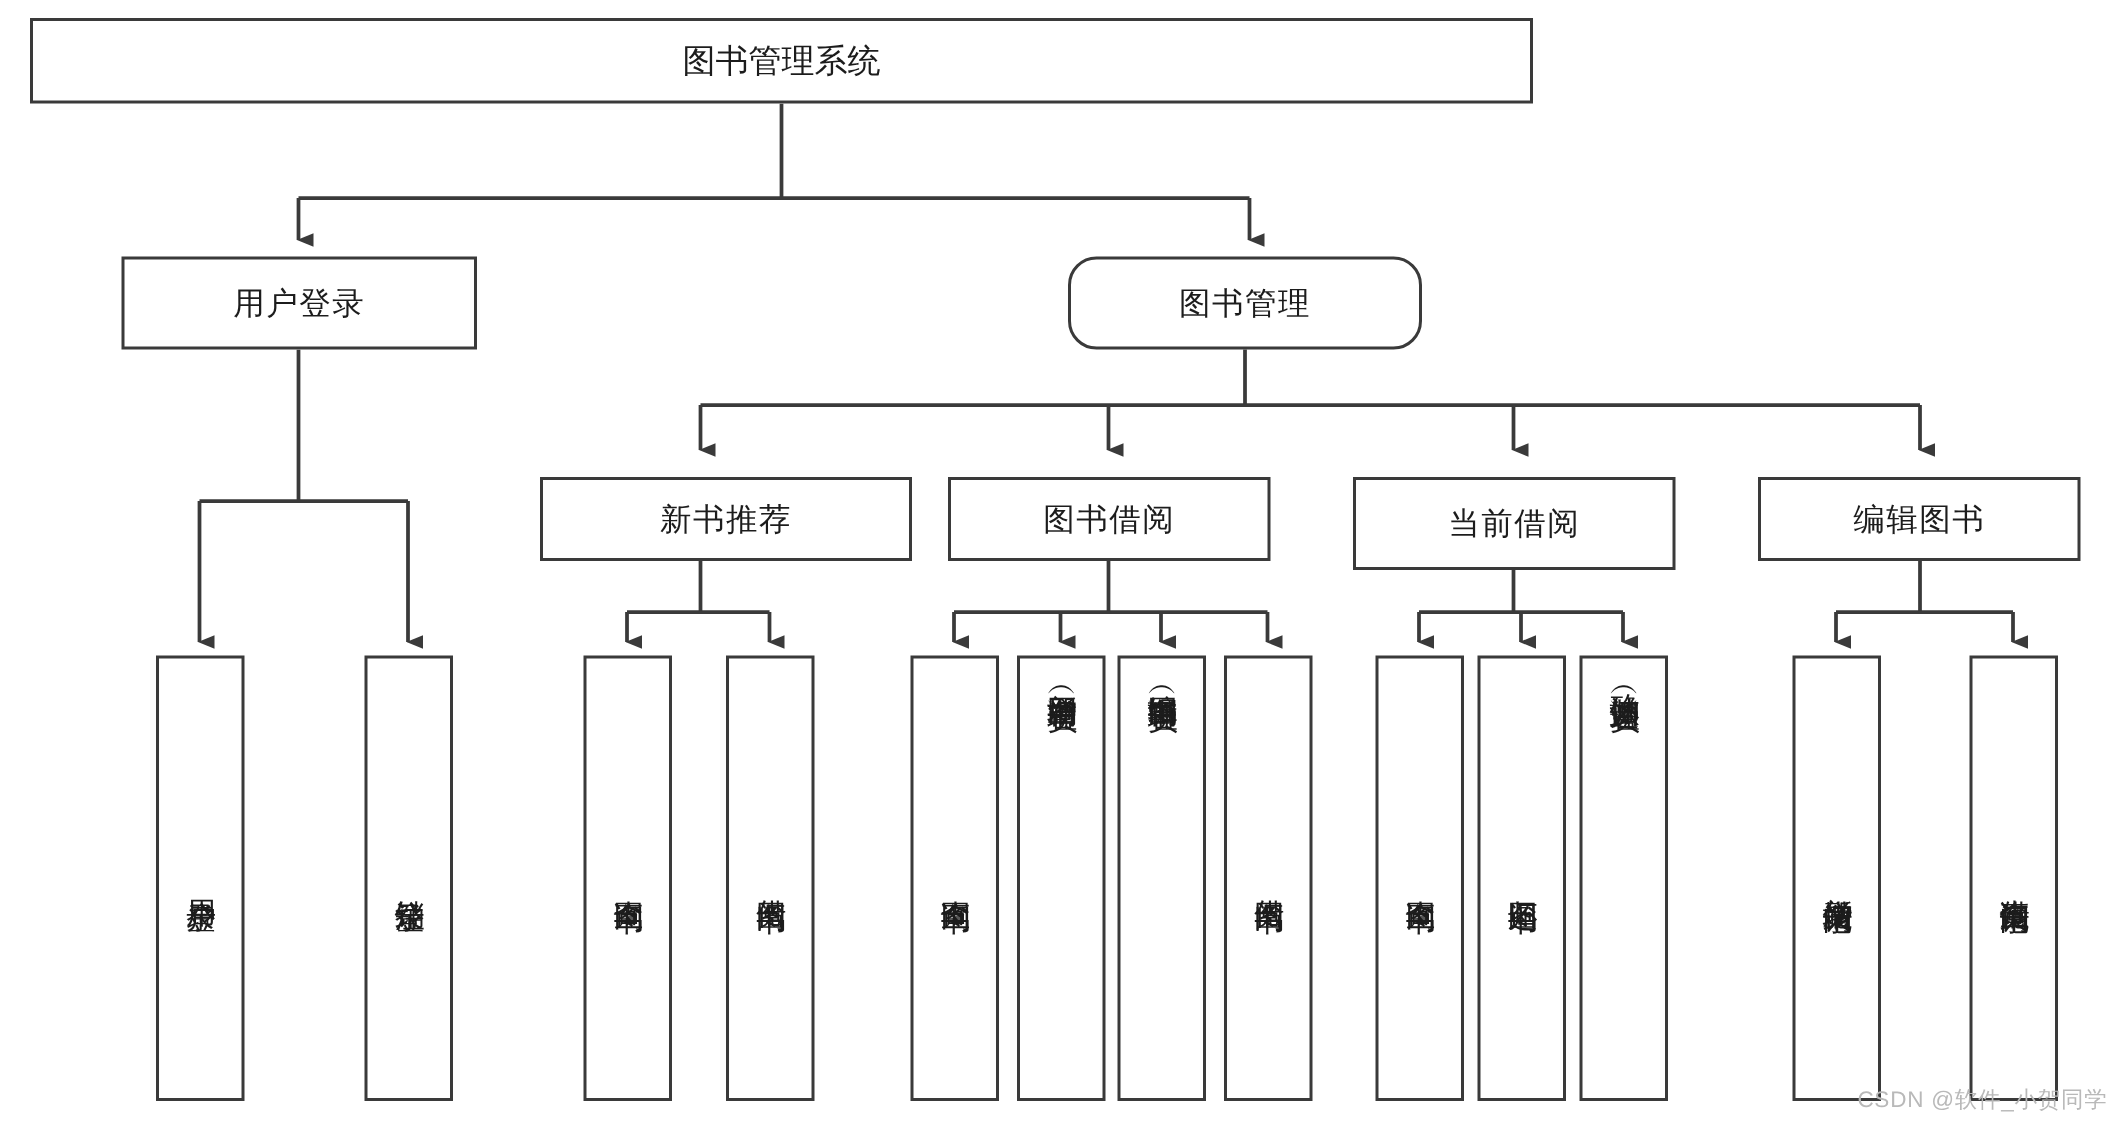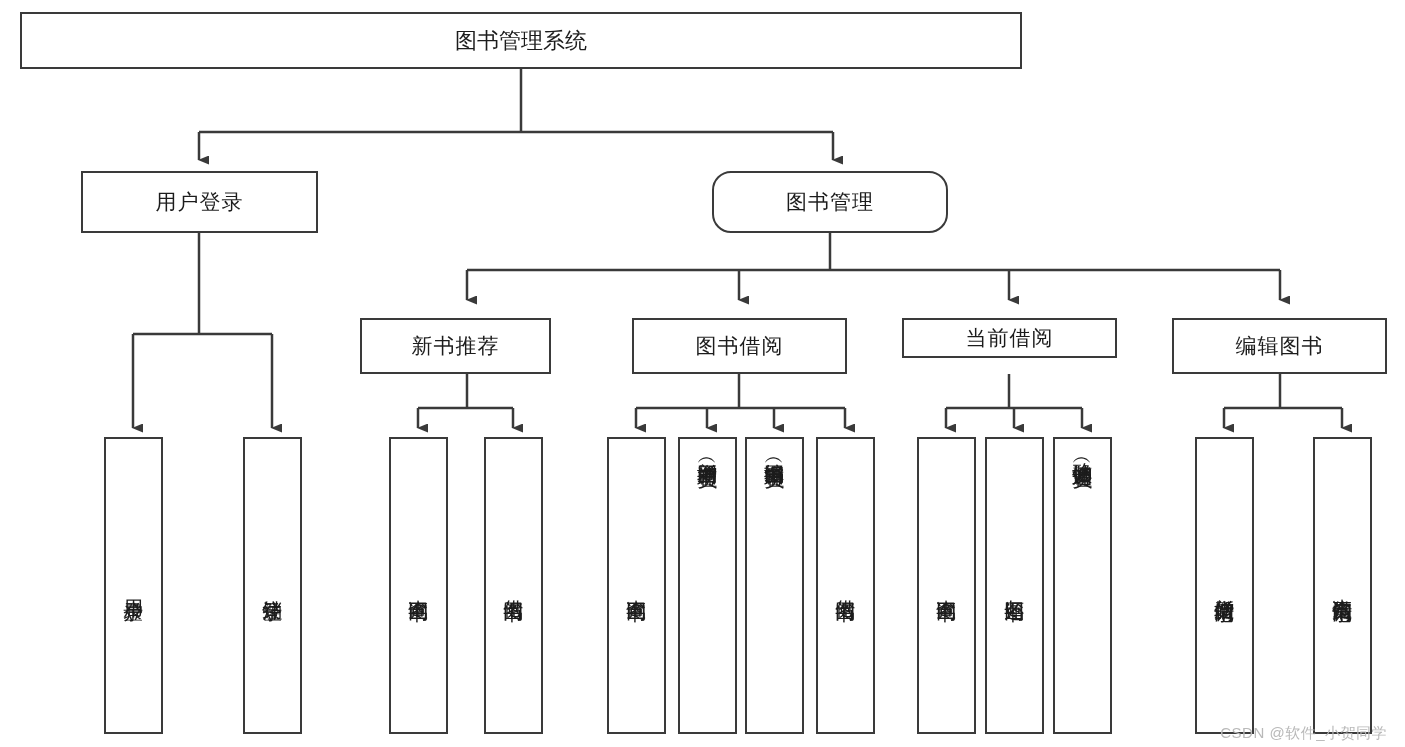--- a/index.html
+++ b/index.html
@@ -33,21 +33,21 @@
   .vtext{
     writing-mode:vertical-rl;
     text-orientation:upright;
     line-height:1.12;
     white-space:pre;
     display:block;
   }
   .vtext.center{ margin:auto 0; }
   .watermark{
     position:absolute;
-    right:18px;bottom:4px;
+    right:0;bottom:4px;
     font-size:15px;
     color:#b9b9b9;
     letter-spacing:.5px;
     white-space:nowrap;
   }
 </style>
 </head>
 <body>
 
 <div id="stage">
@@ -106,27 +106,27 @@
     <span>图书管理系统</span>
   </div>
 
   <div class="node h" style="left:81px;top:171px;width:237px;height:62px;">
     <span>用户登录</span>
   </div>
   <div class="node h" style="left:712px;top:171px;width:236px;height:62px;border-radius:19px;">
     <span>图书管理</span>
   </div>
 
-  <div class="node h" style="left:360px;top:318px;width:191px;height:56px;">
+  <div class="node h" style="left:360px;top:318px;width:248px;height:56px;">
     <span>新书推荐</span>
   </div>
   <div class="node h" style="left:632px;top:318px;width:215px;height:56px;">
     <span>图书借阅</span>
   </div>
-  <div class="node h" style="left:902px;top:318px;width:215px;height:40px;">
+  <div class="node h" style="left:902px;top:318px;width:215px;height:62px;">
     <span>当前借阅</span>
   </div>
   <div class="node h" style="left:1172px;top:318px;width:215px;height:56px;">
     <span>编辑图书</span>
   </div>
 
   <div class="node leaf" style="left:104px;top:437px;width:59px;height:297px;">
     <span class="vtext center">用户登录</span>
   </div>
   <div class="node leaf" style="left:243px;top:437px;width:59px;height:297px;">

